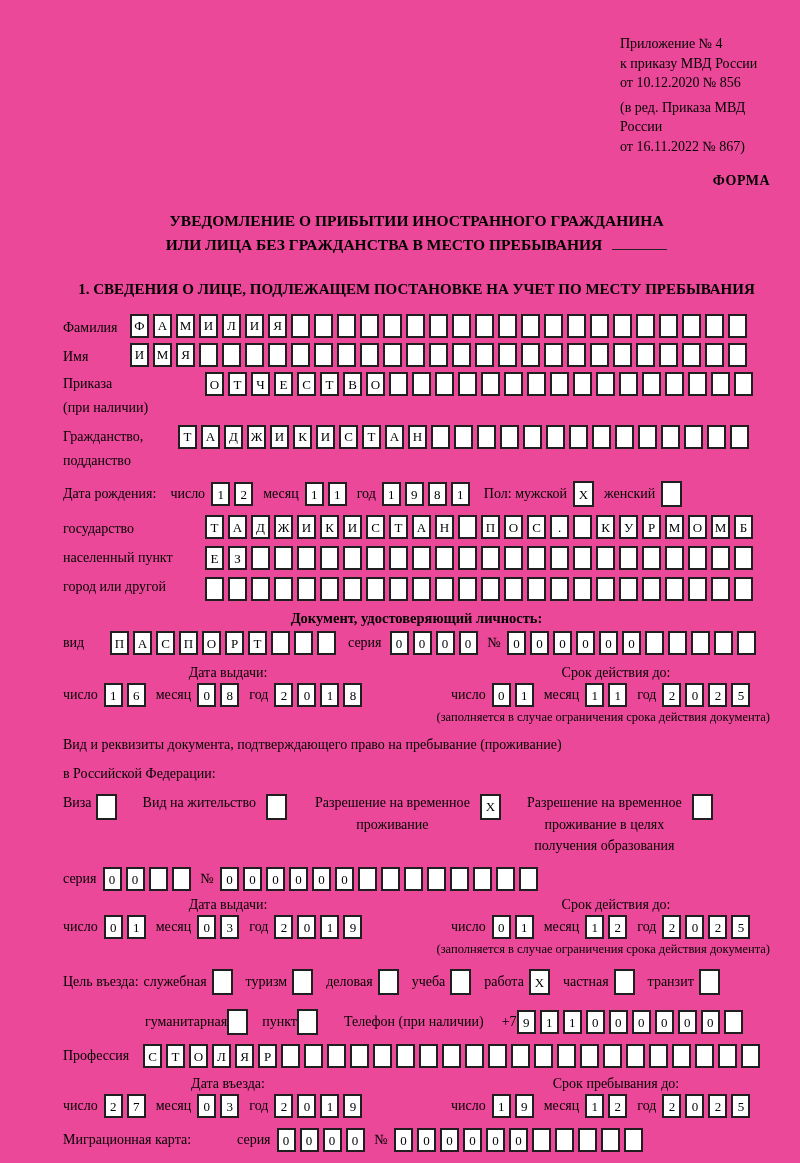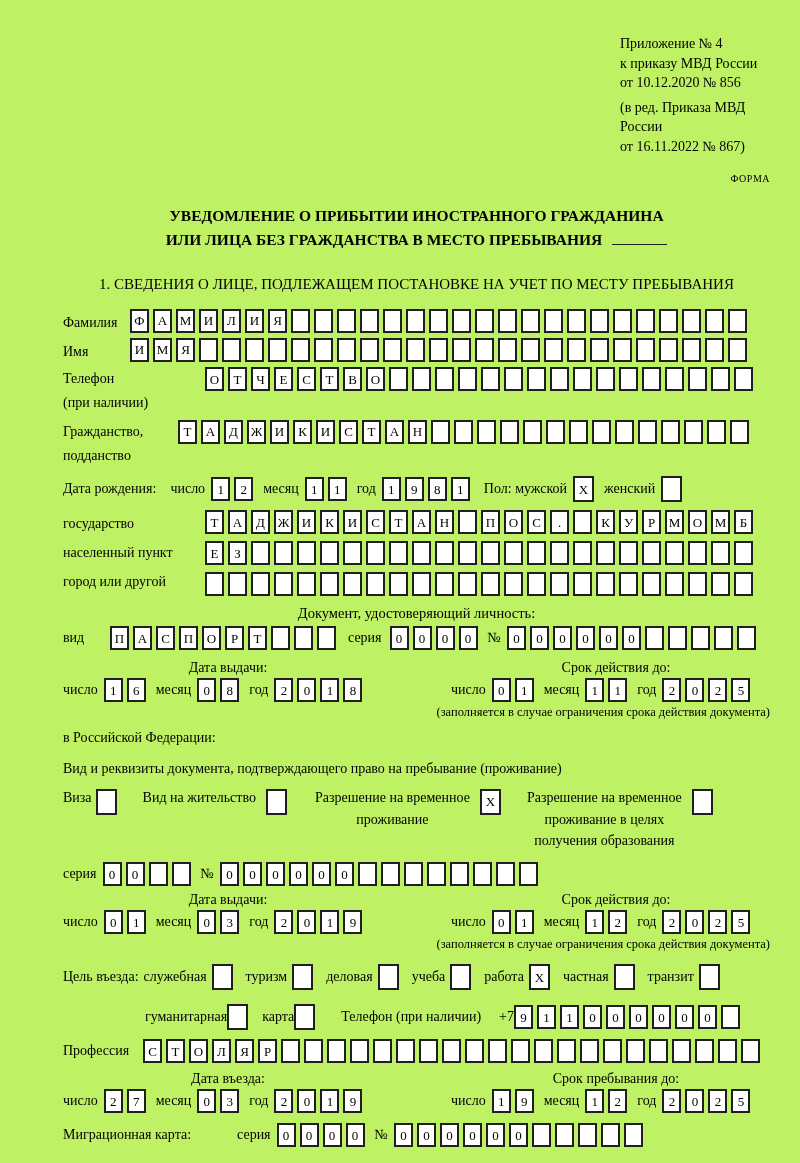--- a/index.html
+++ b/index.html
@@ -1,28 +1,28 @@
 <!DOCTYPE html>
 <html><head>
 <meta charset="utf-8">
 <style>
   *{box-sizing:border-box;margin:0;padding:0}
   html,body{background:#fff}
   body{font-family:"Liberation Serif","DejaVu Serif",serif;color:#000}
-  .page{width:800px;height:1163px;padding:34px 30px 16px 63px;overflow:hidden;background:#bef264}
+  .page{width:800px;height:1163px;padding:34px 30px 16px 63px;overflow:hidden;background:#ec4899}
 
   
   .hdr-block{margin-left:557px;font-size:14px;line-height:1.4}
   .hdr-block .gap{margin-top:5px}
-  .forma{font-weight:normal;font-size:10px;text-align:right;margin-top:16px;letter-spacing:.5px}
+  .forma{font-weight:bold;font-size:14px;text-align:right;margin-top:16px;letter-spacing:.5px}
 
   
   .title{margin-top:20px;text-align:center;font-weight:bold;font-size:15.5px;line-height:1.55}
   .blankline{display:inline-block;width:55px;border-bottom:1.6px solid #222;margin-left:10px;height:14px}
-  .sect{margin-top:24px;text-align:center;font-weight:normal;font-size:15px;white-space:nowrap}
+  .sect{margin-top:24px;text-align:center;font-weight:bold;font-size:15px;white-space:nowrap}
 
   
   .frow{display:flex;align-items:flex-start;margin-top:5px}
   .lbl{font-size:14px;line-height:1.45;padding-top:4px;flex:none}
   .lbl2{font-size:14px;line-height:1.7;flex:none}
   .w67{width:67px}.w142{width:142px}.w115{width:115px}
   .cells{display:flex;flex:none}
   .cell{display:inline-flex;align-items:center;justify-content:center;flex:none;
         width:19px;height:24px;border:2px solid #1f1f1f;margin-right:4px;
         font-size:13px;line-height:1;background:#fff}
@@ -132,21 +132,21 @@
         <span class="cell"></span>
         <span class="cell"></span>
         <span class="cell"></span>
         <span class="cell"></span>
         <span class="cell"></span>
       </span>
   </div>
 
   <div class="frow">
     <span class="lbl2 w142">
-      <div>Телефон</div>
+      <div>Приказа</div>
       <div>(при наличии)</div>
     </span>
     <span class="cells">
         <span class="cell">О</span>
         <span class="cell">Т</span>
         <span class="cell">Ч</span>
         <span class="cell">Е</span>
         <span class="cell">С</span>
         <span class="cell">Т</span>
         <span class="cell">В</span>
@@ -401,22 +401,22 @@
             <span class="cell">2</span>
             <span class="cell">0</span>
             <span class="cell">2</span>
             <span class="cell">5</span>
           </span>
       </div>
     </div>
   </div>
   <div class="dnote">(заполняется в случае ограничения срока действия документа)</div>
 
+  <div class="lbl" style="margin-top:6px">Вид и реквизиты документа, подтверждающего право на пребывание (проживание)</div>
   <div class="lbl" style="margin-top:4px">в Российской Федерации:</div>
-  <div class="lbl" style="margin-top:6px">Вид и реквизиты документа, подтверждающего право на пребывание (проживание)</div>
 
   <div class="permitrow">
     <div class="pitem">
       <span class="ptext">Виза</span>
       <span class="cells cbx" style="margin-left:4px">
           <span class="cell"></span>
         </span>
     </div>
     <div class="pitem" style="margin-left:22px">
       <span class="ptext">Вид на жительство</span>
@@ -550,21 +550,21 @@
     <span class="cells cbx">
         <span class="cell"></span>
       </span>
   </div>
 
   <div class="phonerow">
     <span class="opt" style="margin-left:82px;font-size:14px">гуманитарная</span>
     <span class="cells cbx">
         <span class="cell"></span>
       </span>
-    <span class="opt" style="margin-left:10px;font-size:14px">карта</span>
+    <span class="opt" style="margin-left:10px;font-size:14px">пункт</span>
     <span class="cells cbx">
         <span class="cell"></span>
       </span>
     <span class="opt" style="margin-left:22px;font-size:14px">Телефон (при наличии)</span>
     <span class="opt" style="margin-left:18px;font-size:14px">+7</span>
     <span class="cells">
         <span class="cell">9</span>
         <span class="cell">1</span>
         <span class="cell">1</span>
         <span class="cell">0</span>

